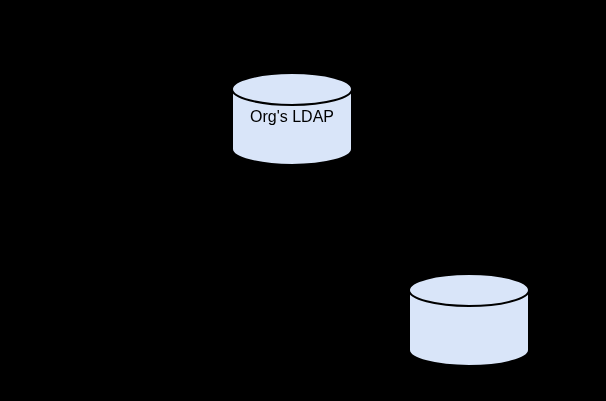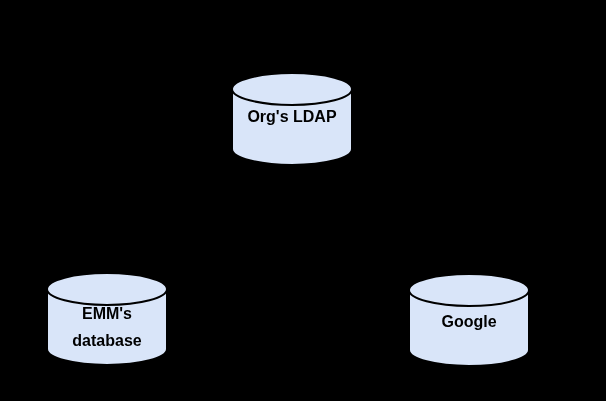--- a/index.html
+++ b/index.html
@@ -41,21 +41,21 @@
   .db-label {
     position: absolute;
     left: 0;
     top: 31px;
     width: 100%;
     text-align: center;
     color: #000000;
     font-size: 16px;
     line-height: 27px;
   }
-  .db-label span { display: block; font-weight: bold; }
+  .db-label span { display: block; }
   .node-ldap   { left: 231px; top: 72px;  }
   .node-emm    { left: 46px;  top: 272px; }
   .node-google { left: 408px; top: 273px; }
   .node-emm .db-label    { top: 28px; }
   .node-google .db-label { top: 35px; }
 </style>
 </head>
 <body>
 
 <div class="diagram-canvas">
@@ -63,34 +63,21 @@
   <div class="db-node node-ldap">
     <svg width="122" height="94" viewBox="0 0 122 94">
       <path class="cyl-body" d="M1,17 A60,16 0 0 1 121,17 L121,77 A60,16 0 0 1 1,77 Z"></path>
       <path class="cyl-rim" d="M1,17 A60,16 0 0 0 121,17"></path>
     </svg>
     <div class="db-label">
       <span>Org's LDAP</span>
     </div>
   </div>
 
-  <div class="db-node node-emm">
-    <svg width="122" height="94" viewBox="0 0 122 94">
-      <path class="cyl-body" d="M1,17 A60,16 0 0 1 121,17 L121,77 A60,16 0 0 1 1,77 Z"></path>
-      <path class="cyl-rim" d="M1,17 A60,16 0 0 0 121,17"></path>
-    </svg>
-    <div class="db-label">
-      <span>EMM's</span>
-      <span>database</span>
-    </div>
-  </div>
 
   <div class="db-node node-google">
     <svg width="122" height="94" viewBox="0 0 122 94">
       <path class="cyl-body" d="M1,17 A60,16 0 0 1 121,17 L121,77 A60,16 0 0 1 1,77 Z"></path>
       <path class="cyl-rim" d="M1,17 A60,16 0 0 0 121,17"></path>
     </svg>
-    <div class="db-label">
-      <span>Google</span>
-    </div>
   </div>
 
 </div>
 
 </body></html>

